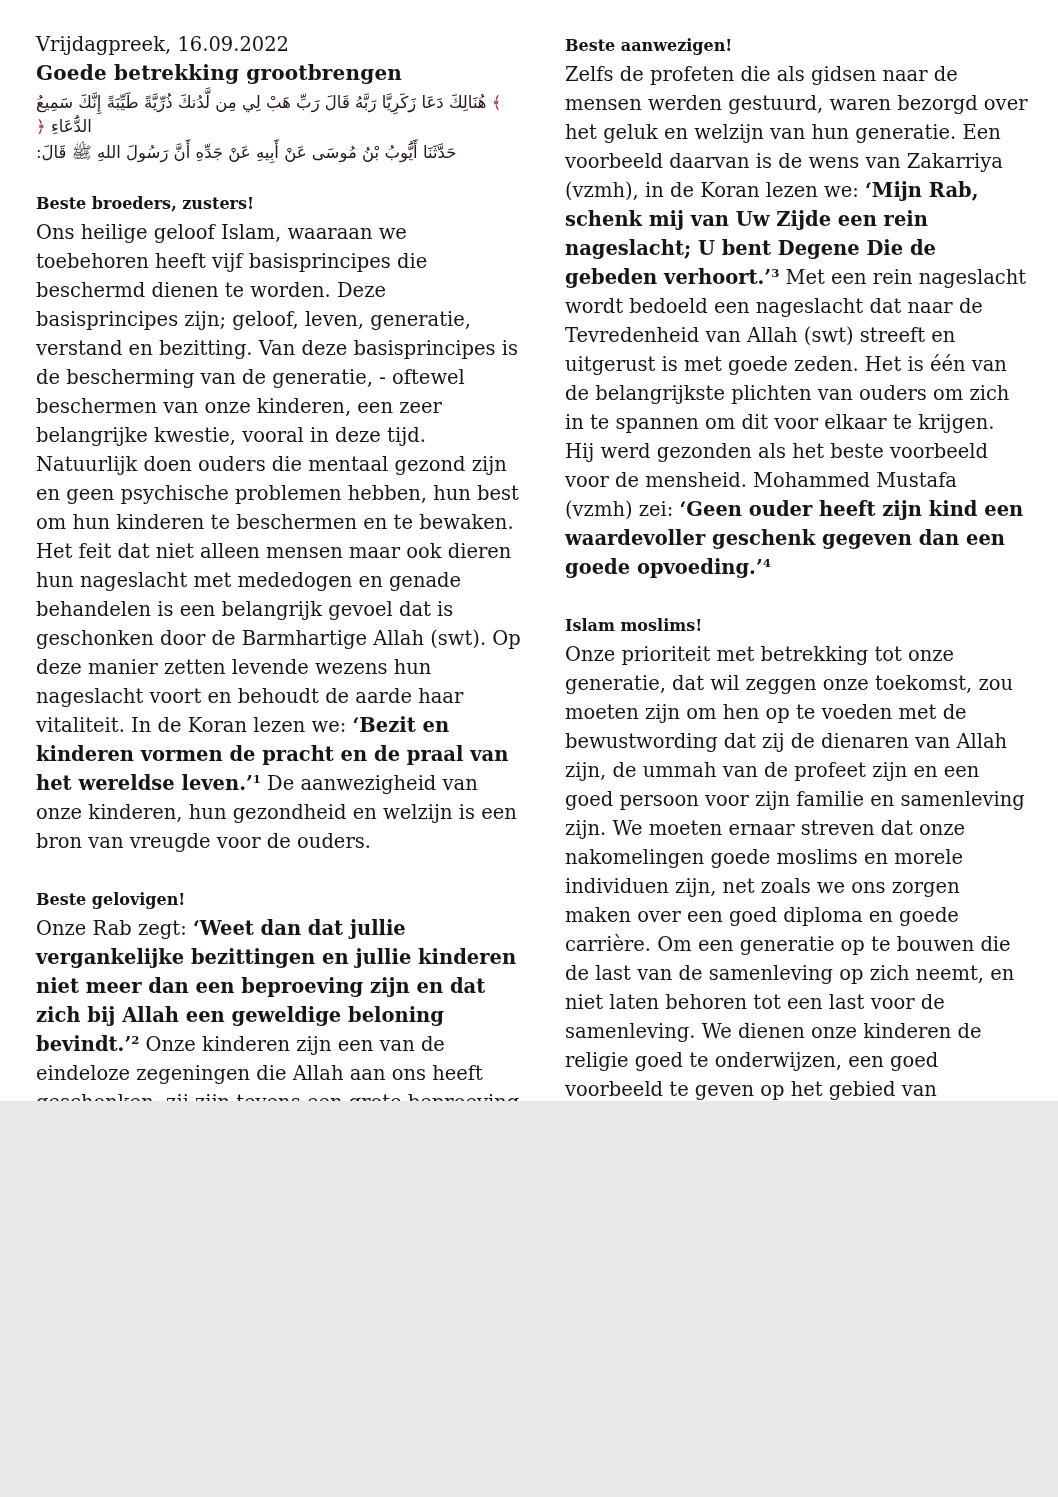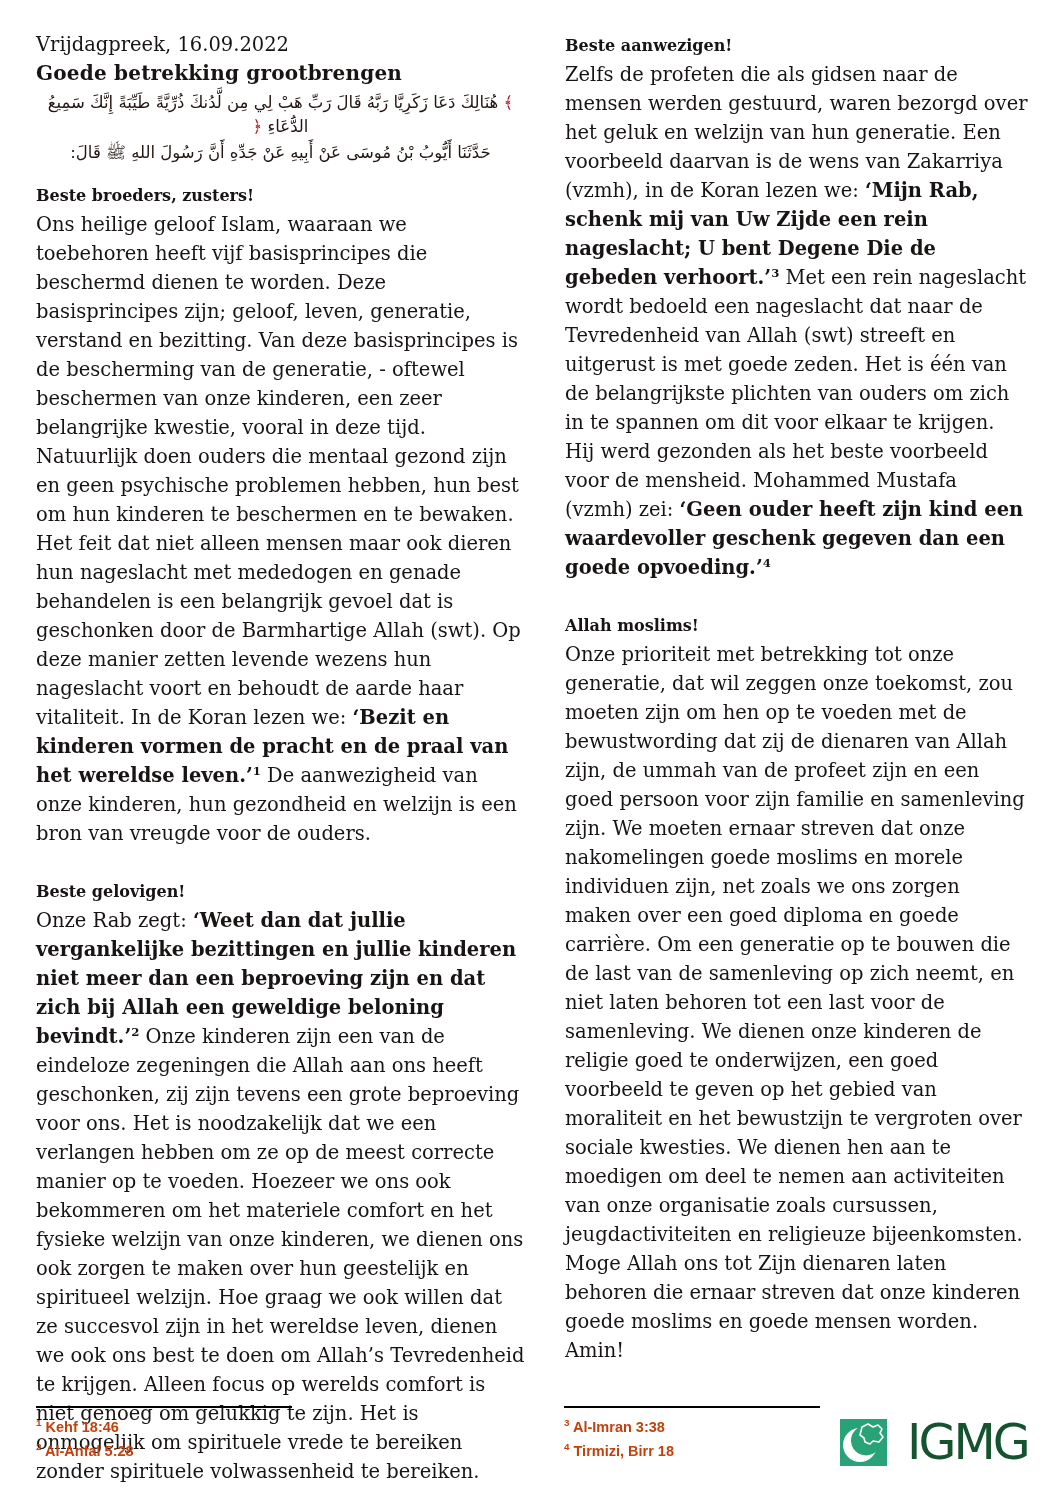--- a/index.html
+++ b/index.html
@@ -1,32 +1,32 @@
 <!DOCTYPE html>
 <html><head>
 <meta charset="utf-8">
 <style>
   html,body { margin:0; padding:0; background:#e8e8e8; }
   .page {
     position:relative;
-    width:1058px; height:1497px;
+    width:1058px; height:1101px;
     margin:0 auto;
     background:#ffffff;
     font-family:"DejaVu Serif", serif;
     color:#171413;
     overflow:hidden;
   }
   .col { position:absolute; top:31px; font-size:19.5px; line-height:29px; }
   .col-left  { left:36px;  width:489px; }
   .col-right { left:565px; width:463px; }
 
   .date-line { font-size:19.5px; line-height:28px; }
   .doc-title { font-weight:bold; font-size:20px; line-height:28px; letter-spacing:0.2px; }
 
-  .arabic-block { text-align:center; margin:4px 0 16px 0; direction:rtl; }
+  .arabic-block { text-align:left; margin:4px 0 24px 0; direction:rtl; }
   .arabic-line  { font-family:"DejaVu Sans", sans-serif; font-size:16.5px; line-height:24px; color:#231512; }
   .arabic-line .accent { color:#b01015; }
   .arabic-verse { margin-bottom:2px; }
 
   h3.sec-heading { margin:0; font-size:16px; line-height:29px; font-weight:bold; }
   .section p { margin:0; }
   .section { margin:0; }
   .section + .section { margin-top:29px; }
   .first-heading-gap { margin-top:6px; }
 
@@ -74,21 +74,21 @@
     </div>
   </div>
 
   <div class="col col-right">
     <div class="section">
       <h3 class="sec-heading">Beste aanwezigen!</h3>
       <p><span>Zelfs de profeten die als gidsen naar de mensen werden gestuurd, waren bezorgd over het geluk en welzijn van hun generatie. Een voorbeeld daarvan is de wens van Zakarriya (vzmh), in de Koran lezen we: </span><span class="bold">‘Mijn Rab, schenk mij van Uw Zijde een rein nageslacht; U bent Degene Die de gebeden verhoort.’</span><sup class="bold">3</sup><span> Met een rein nageslacht wordt bedoeld een nageslacht dat naar de Tevredenheid van Allah (swt) streeft en uitgerust is met goede zeden. Het is één van de belangrijkste plichten van ouders om zich in te spannen om dit voor elkaar te krijgen. Hij werd gezonden als het beste voorbeeld voor de mensheid. Mohammed Mustafa (vzmh) zei: </span><span class="bold">‘Geen ouder heeft zijn kind een waardevoller geschenk gegeven dan een goede opvoeding.’</span><sup class="bold">4</sup></p>
     </div>
 
     <div class="section">
-      <h3 class="sec-heading">Allah moslims!</h3>
+      <h3 class="sec-heading">Islam moslims!</h3>
       <p><span>Onze prioriteit met betrekking tot onze generatie, dat wil zeggen onze toekomst, zou moeten zijn om hen op te voeden met de bewustwording dat zij de dienaren van Allah zijn, de ummah van de profeet zijn en een goed persoon voor zijn familie en samenleving zijn. We moeten ernaar streven dat onze nakomelingen goede moslims en morele individuen zijn, net zoals we ons zorgen maken over een goed diploma en goede carrière. Om een generatie op te bouwen die de last van de samenleving op zich neemt, en niet laten behoren tot een last voor de samenleving. We dienen onze kinderen de religie goed te onderwijzen, een goed voorbeeld te geven op het gebied van moraliteit en het bewustzijn te vergroten over sociale kwesties. We dienen hen aan te moedigen om deel te nemen aan activiteiten van onze organisatie zoals cursussen, jeugdactiviteiten en religieuze bijeenkomsten. Moge Allah ons tot Zijn dienaren laten behoren die ernaar streven dat onze kinderen goede moslims en goede mensen worden. Amin!</span></p>
     </div>
   </div>
 
   <div class="footnotes fn-left">
     <div class="rule"></div>
     <div class="fn-item"><sup>1</sup> <span>Kehf 18:46</span></div>
     <div class="fn-item"><sup>2</sup> <span>Al-Anfal 5:28</span></div>
   </div>
 

